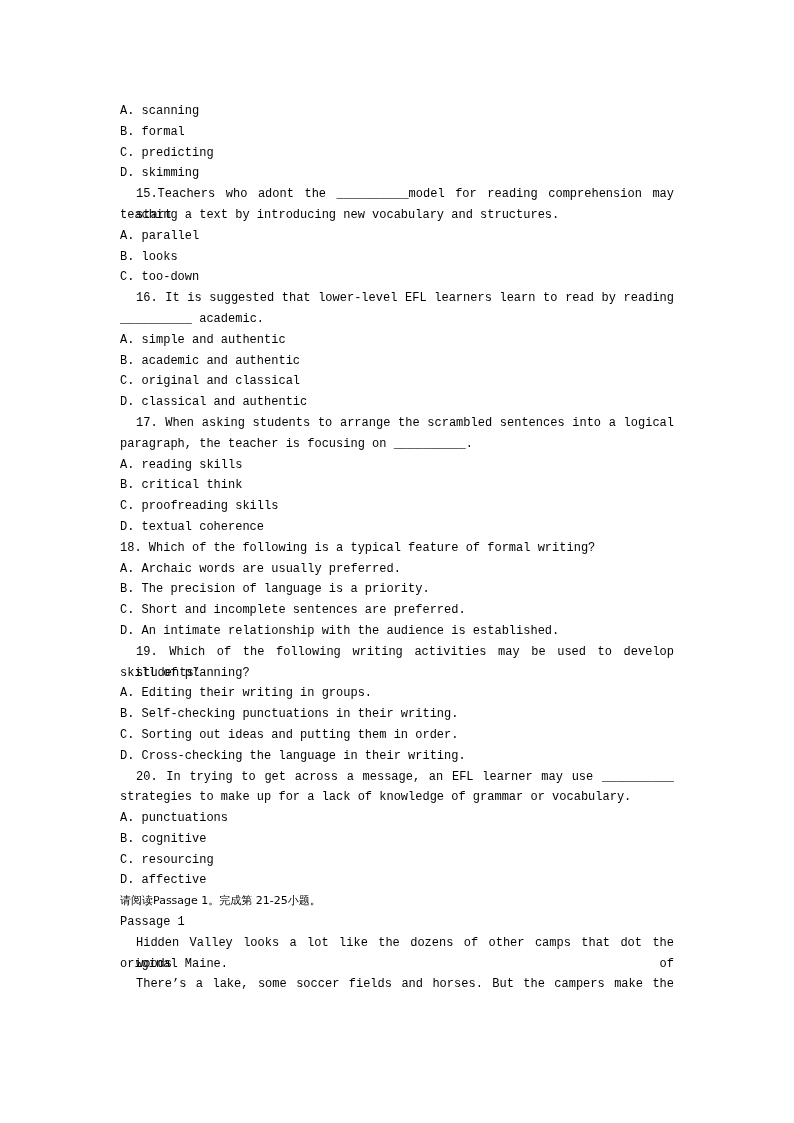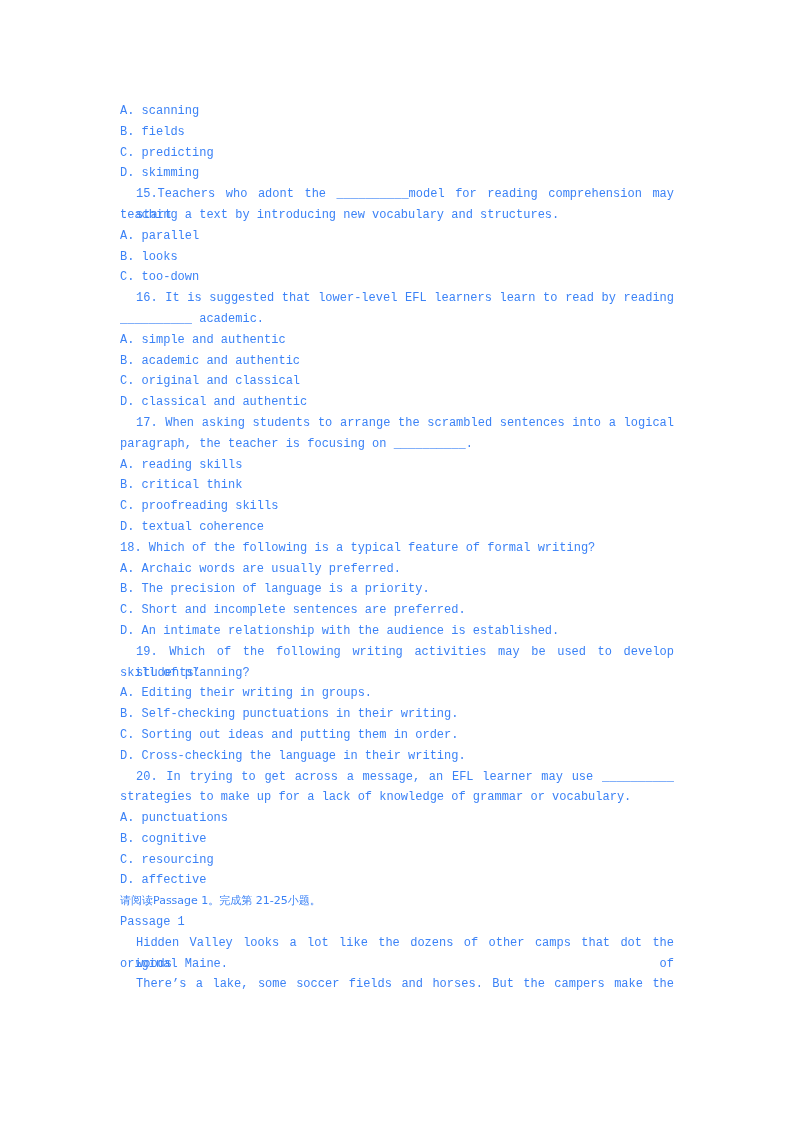--- a/index.html
+++ b/index.html
@@ -4,35 +4,35 @@
   <style>
     html, body { margin: 0; padding: 0; background: #ffffff; }
     body { width: 794px; height: 1123px; position: relative; overflow: hidden; }
     .page {
       position: absolute;
       left: 120px;
       top: 101px;
       width: 554px;
       font-family: "Liberation Mono", "DejaVu Sans Mono", monospace;
       font-size: 12px;
-      color: #3b82f6;
+      color: #000000;
       line-height: 20.8px;
     }
     .line { display: block; white-space: pre; height: 20.8px; }
     .just { text-align: justify; text-align-last: justify; white-space: normal; margin-left: 16px; }
     .cjk { font-family: "DejaVu Sans", sans-serif; font-size: 11px; }
   </style>
 </head>
 <body>
 
 <div class="page">
 
   <div>
     <span class="line">A. scanning</span>
-    <span class="line">B. fields</span>
+    <span class="line">B. formal</span>
     <span class="line">C. predicting</span>
     <span class="line">D. skimming</span>
   </div>
 
   <div>
     <span class="line just"><span>15.Teachers who adont the </span><span>__________</span><span>model for reading comprehension may start</span></span>
     <span class="line">teaching a text by introducing new vocabulary and structures.</span>
     <span class="line">A. parallel</span>
     <span class="line">B. looks</span>
     <span class="line">C. too-down</span>

